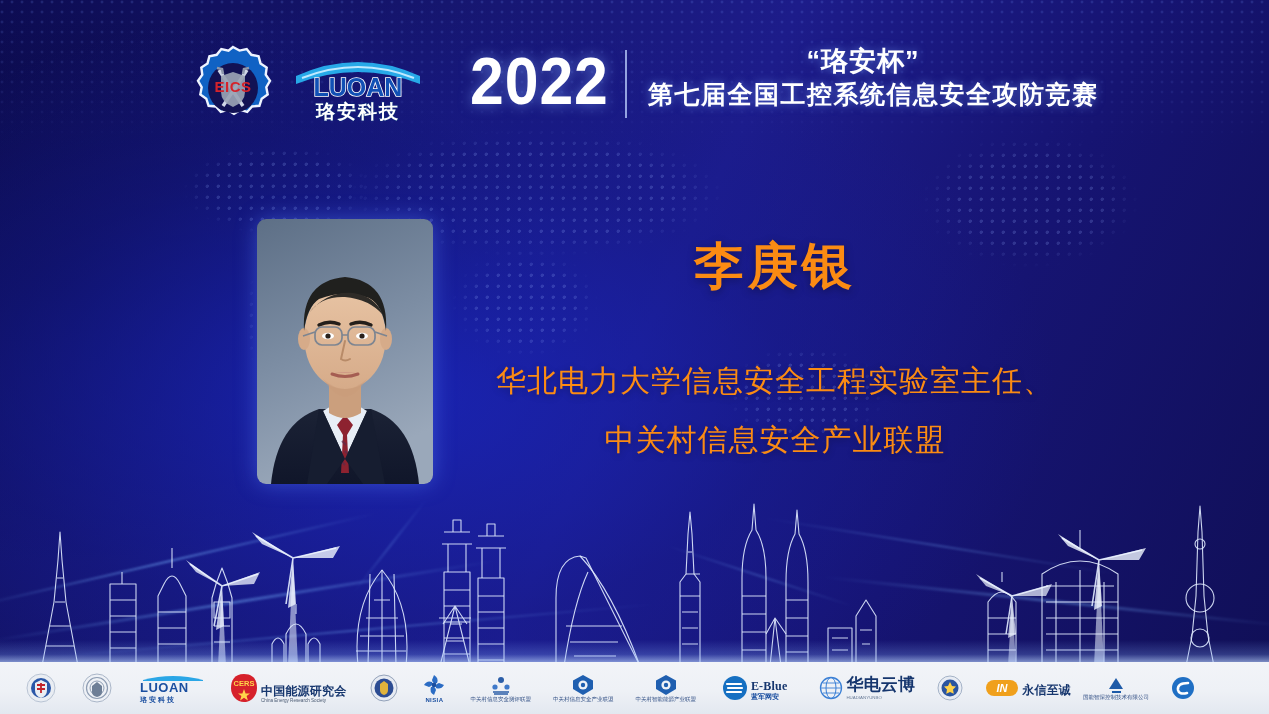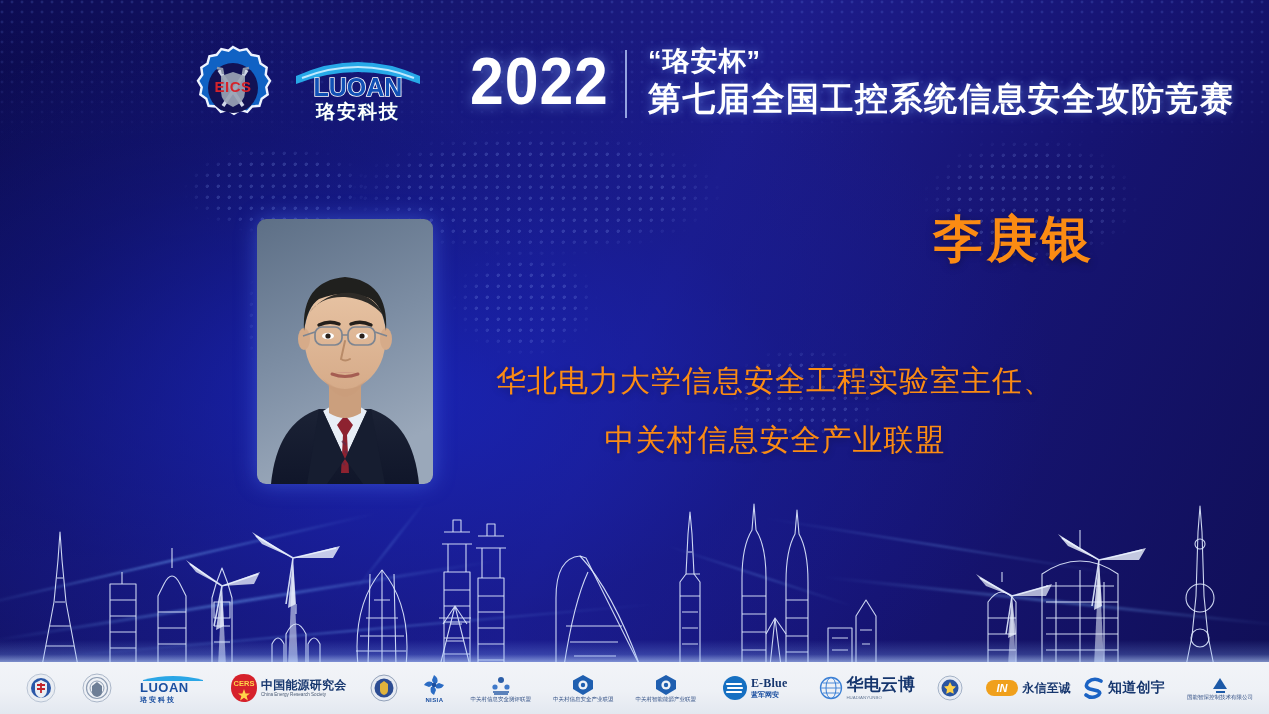--- a/index.html
+++ b/index.html
@@ -90,44 +90,44 @@
     position:absolute;left:470px;top:48px;
     font-size:66px;font-weight:bold;color:#fff;
     font-family:"Liberation Sans","DejaVu Sans",sans-serif;
     letter-spacing:1px;
     transform:scaleX(.92);transform-origin:left center;
     text-shadow:0 0 14px rgba(130,170,255,.55);
     line-height:1;
   }
   .divider{position:absolute;left:625px;top:50px;width:2px;height:68px;background:rgba(190,210,255,.75);}
 
-  .title-block{position:absolute;left:648px;top:46px;text-align:left;width:430px;}
+  .title-block{position:absolute;left:648px;top:46px;text-align:center;width:430px;}
   .title-cup{
     font-size:27px;font-weight:bold;color:#fff;letter-spacing:1px;
     text-shadow:0 0 10px rgba(120,165,255,.6);line-height:1.15;
   }
   .title-main{
     margin-top:3px;
-    font-size:33px;font-weight:bold;color:#fff;letter-spacing:1.5px;
+    font-size:25px;font-weight:bold;color:#fff;letter-spacing:1.5px;
     text-shadow:0 0 10px rgba(120,165,255,.6);line-height:1.15;
     white-space:nowrap;
   }
 
   
   .portrait-wrap{
     position:absolute;left:257px;top:219px;width:176px;height:265px;
     border-radius:9px;overflow:hidden;
     box-shadow:0 0 22px rgba(90,130,255,.45);
   }
   .portrait{position:absolute;inset:0;}
 
   
   .speaker-name{
-    position:absolute;left:455px;top:212px;width:640px;
-    text-align:right;
+    position:absolute;left:455px;top:239px;width:640px;
+    text-align:center;
     font-size:50px;font-weight:bold;color:#fb8b13;
     letter-spacing:4px;line-height:1.1;
     text-shadow:0 2px 8px rgba(0,0,0,.35);
   }
   .speaker-role{
     position:absolute;left:455px;top:352px;width:640px;
     text-align:center;color:#fb8b13;
     font-size:30px;line-height:1.95;letter-spacing:1px;
     text-shadow:0 2px 7px rgba(0,0,0,.3);
   }
@@ -147,21 +147,21 @@
   }
   .sp svg{display:block;}
   .sp-label{
     font-size:5px;color:#1d3f8a;line-height:1.15;white-space:nowrap;
     font-family:"Liberation Sans","DejaVu Sans",sans-serif;
   }
   .sp-label.cn{font-size:5.5px;}
   .sp-wordmark{font-size:11px;font-weight:bold;color:#1b4fa0;letter-spacing:.2px;}
   .sp-wordmark.dark{color:#16366e;font-family:Liberation Serif, serif;}
   .sp-stack{display:flex;flex-direction:column;justify-content:center;line-height:1.1;}
-  .sp-row{display:flex;align-items:center;gap:3px;}
+  .sp-row{display:flex;align-items:flex-end;gap:3px;}
 </style>
 </head>
 <body>
 
 <div id="slide">
 
   <div class="hdr-dots"></div>
 
   <div class="dotmap">
     <i class="c-eur"></i>
@@ -523,28 +523,20 @@
     <div class="sp" style="margin-right:4px">
       <div class="sp-row">
         <svg width="34" height="22" viewBox="0 0 34 22">
           <rect x="1" y="3" width="32" height="16" rx="8" fill="#f0a01c"></rect>
           <text x="17" y="15" font-family="Liberation Sans, sans-serif" font-size="11" font-weight="bold" fill="#ffffff" text-anchor="middle" font-style="italic">IN</text>
         </svg>
         <div class="sp-wordmark dark" style="font-size:12px">永信至诚</div>
       </div>
     </div>
 
-    <div class="sp" style="margin-right:14px">
-      <div class="sp-row">
-        <svg width="22" height="24" viewBox="0 0 22 24">
-          <path d="M18 5 Q11 1 5 6 Q1 11 7 13 L15 15 Q19 17 14 20 Q8 23 3 19" stroke="#1b63c4" stroke-width="3.6" fill="none" stroke-linecap="round"></path>
-        </svg>
-        <div class="sp-wordmark dark" style="font-size:14px">知道创宇</div>
-      </div>
-    </div>
 
     <div class="sp" style="margin-right:14px">
       <div class="sp-stack" style="align-items:center">
         <svg width="20" height="18" viewBox="0 0 20 18">
           <path d="M3 13 L10 2 L17 13 Z" fill="#1d5aa8"></path>
           <path d="M6 16 h9" stroke="#1d5aa8" stroke-width="2"></path>
         </svg>
         <div class="sp-label cn" style="color:#2b4a80">国能智深控制技术有限公司</div>
       </div>
     </div>

